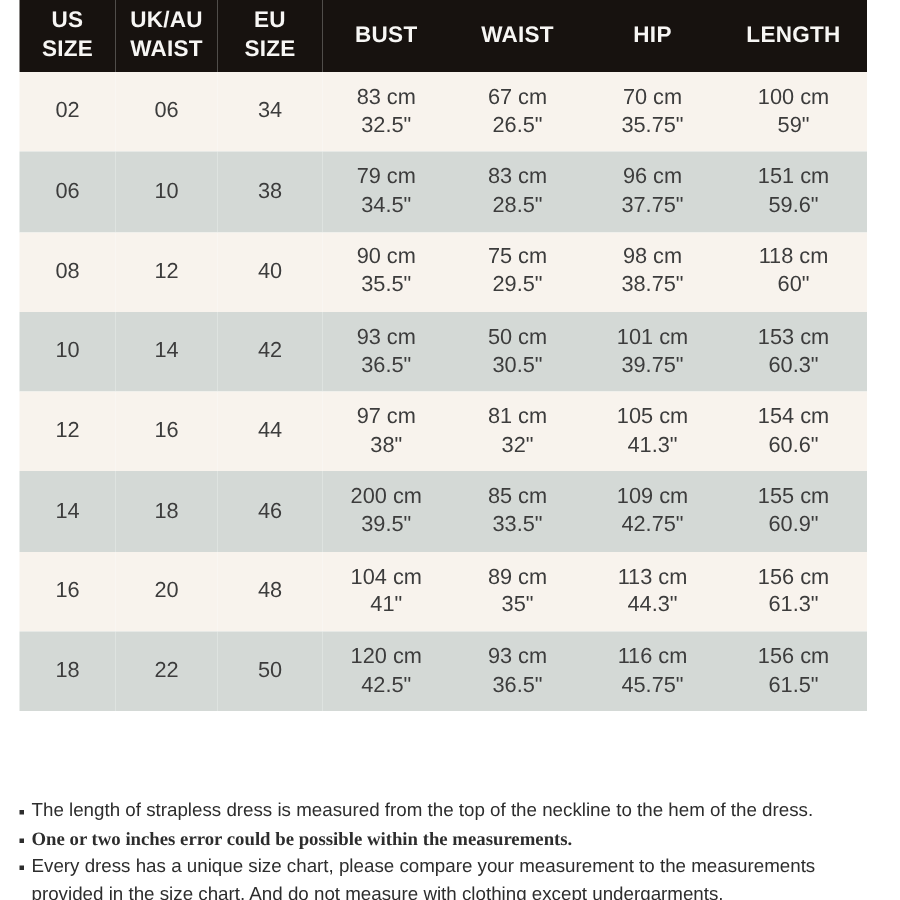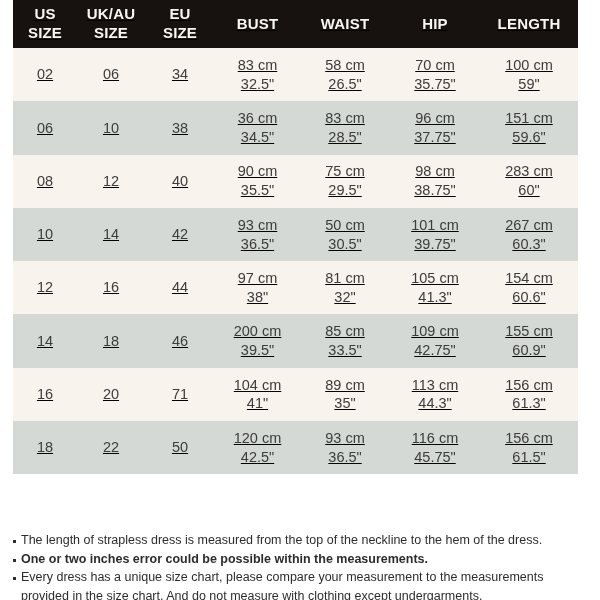--- a/index.html
+++ b/index.html
@@ -13,21 +13,20 @@
     width: 600px; height: 600px;
     overflow: hidden;
     background: #ffffff;
   }
   .size-chart {
     position: absolute;
     left: 13px; top: 0;
     width: 565px;
     border-collapse: collapse;
     table-layout: fixed;
-    text-decoration: underline;
   }
   .size-chart thead th {
     background: #17120f;
     color: #f7f6f4;
     font-size: 15px;
     font-weight: bold;
     height: 48px;
     vertical-align: middle;
     text-align: center;
     white-space: pre-line;
@@ -51,21 +50,21 @@
     left: 12px; top: 531px;
     width: 580px;
     font-size: 12.5px;
     line-height: 18.5px;
     color: #2d2d2d;
   }
   .footnote {
     display: flex;
     align-items: flex-start;
   }
-  .footnote.bold .footnote-text { font-weight: bold; }
+  .footnote.bold .footnote-text { font-weight: bold; font-family: Liberation Serif, serif; }
   .bullet {
     flex: 0 0 9px;
     position: relative;
     height: 18.5px;
   }
   .bullet::before {
     content: "";
     position: absolute;
     left: 1px; top: 9px;
     width: 3px; height: 3px;
@@ -86,57 +85,57 @@
         <col style="width: 85px;">
         <col style="width: 90px;">
         <col style="width: 90px;">
         <col style="width: 98px;">
       </colgroup>
     <thead>
       <tr>
           <th>US
 SIZE</th>
           <th>UK/AU
-SIZE</th>
+WAIST</th>
           <th>EU
 SIZE</th>
           <th>BUST</th>
           <th>WAIST</th>
           <th>HIP</th>
           <th>LENGTH</th>
         </tr>
     </thead>
     <tbody>
         <tr>
           <td>02</td>
           <td>06</td>
           <td>34</td>
           <td>
             <div>83 cm</div>
             <div>32.5"</div>
           </td>
           <td>
-            <div>58 cm</div>
+            <div>67 cm</div>
             <div>26.5"</div>
           </td>
           <td>
             <div>70 cm</div>
             <div>35.75"</div>
           </td>
           <td>
             <div>100 cm</div>
             <div>59"</div>
           </td>
         </tr>
         <tr>
           <td>06</td>
           <td>10</td>
           <td>38</td>
           <td>
-            <div>36 cm</div>
+            <div>79 cm</div>
             <div>34.5"</div>
           </td>
           <td>
             <div>83 cm</div>
             <div>28.5"</div>
           </td>
           <td>
             <div>96 cm</div>
             <div>37.75"</div>
           </td>
@@ -155,42 +154,42 @@
           </td>
           <td>
             <div>75 cm</div>
             <div>29.5"</div>
           </td>
           <td>
             <div>98 cm</div>
             <div>38.75"</div>
           </td>
           <td>
-            <div>283 cm</div>
+            <div>118 cm</div>
             <div>60"</div>
           </td>
         </tr>
         <tr>
           <td>10</td>
           <td>14</td>
           <td>42</td>
           <td>
             <div>93 cm</div>
             <div>36.5"</div>
           </td>
           <td>
             <div>50 cm</div>
             <div>30.5"</div>
           </td>
           <td>
             <div>101 cm</div>
             <div>39.75"</div>
           </td>
           <td>
-            <div>267 cm</div>
+            <div>153 cm</div>
             <div>60.3"</div>
           </td>
         </tr>
         <tr>
           <td>12</td>
           <td>16</td>
           <td>44</td>
           <td>
             <div>97 cm</div>
             <div>38"</div>
@@ -225,21 +224,21 @@
             <div>42.75"</div>
           </td>
           <td>
             <div>155 cm</div>
             <div>60.9"</div>
           </td>
         </tr>
         <tr>
           <td>16</td>
           <td>20</td>
-          <td>71</td>
+          <td>48</td>
           <td>
             <div>104 cm</div>
             <div>41"</div>
           </td>
           <td>
             <div>89 cm</div>
             <div>35"</div>
           </td>
           <td>
             <div>113 cm</div>

